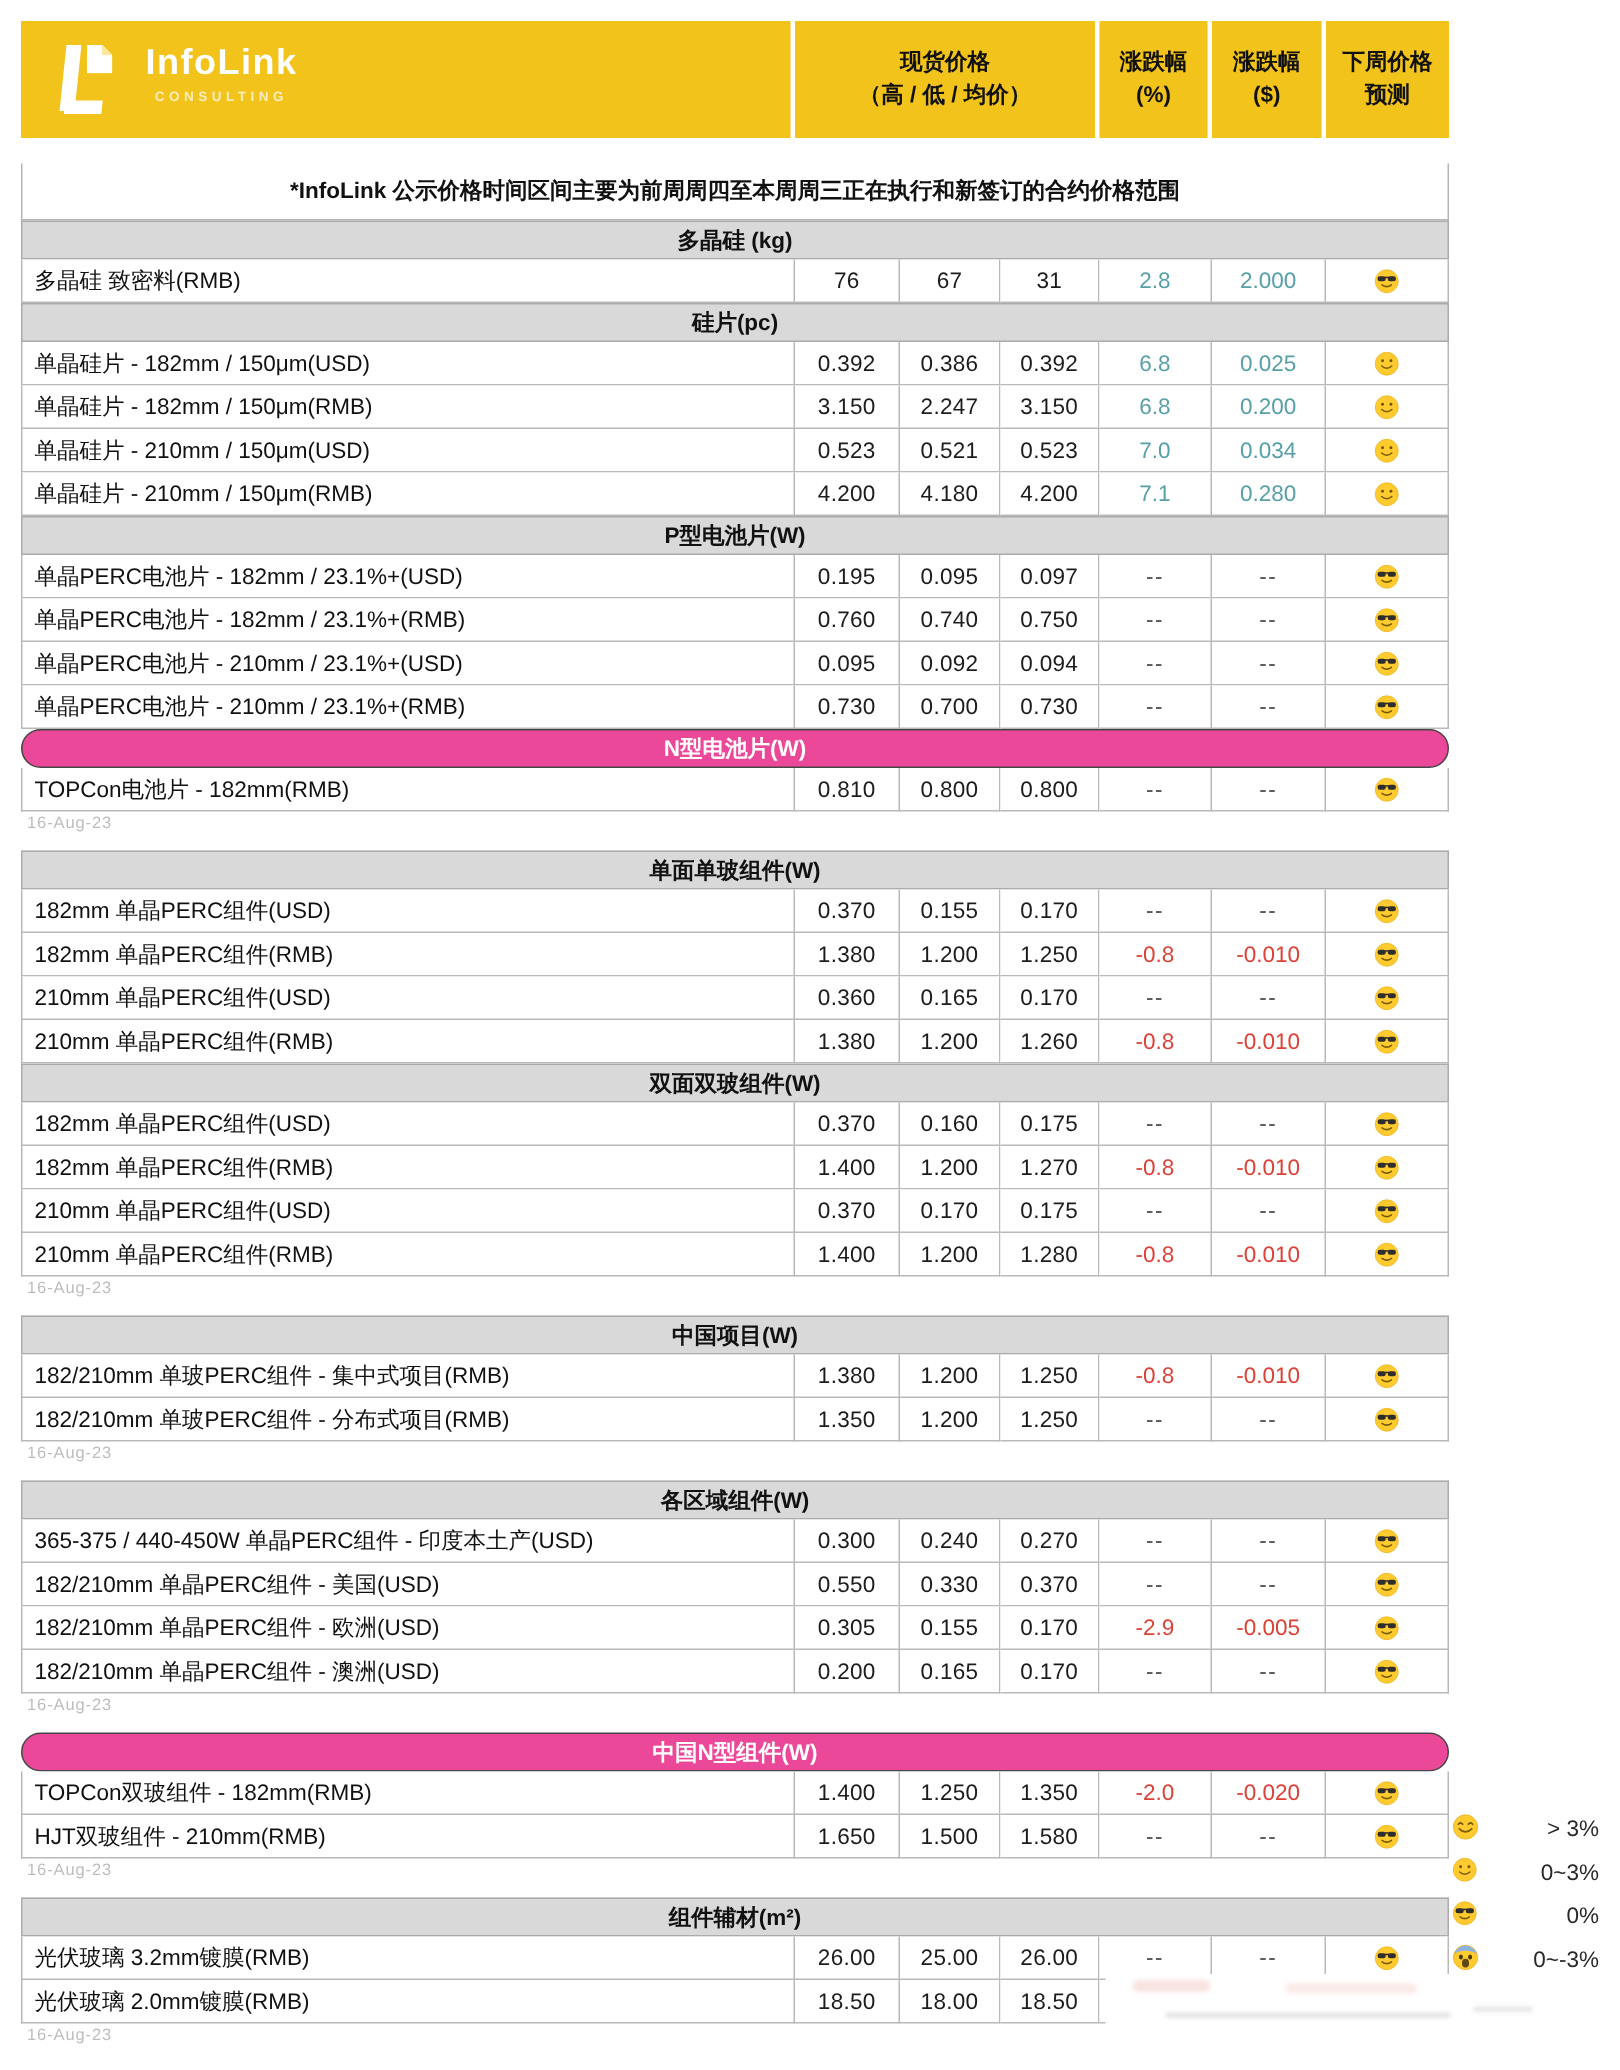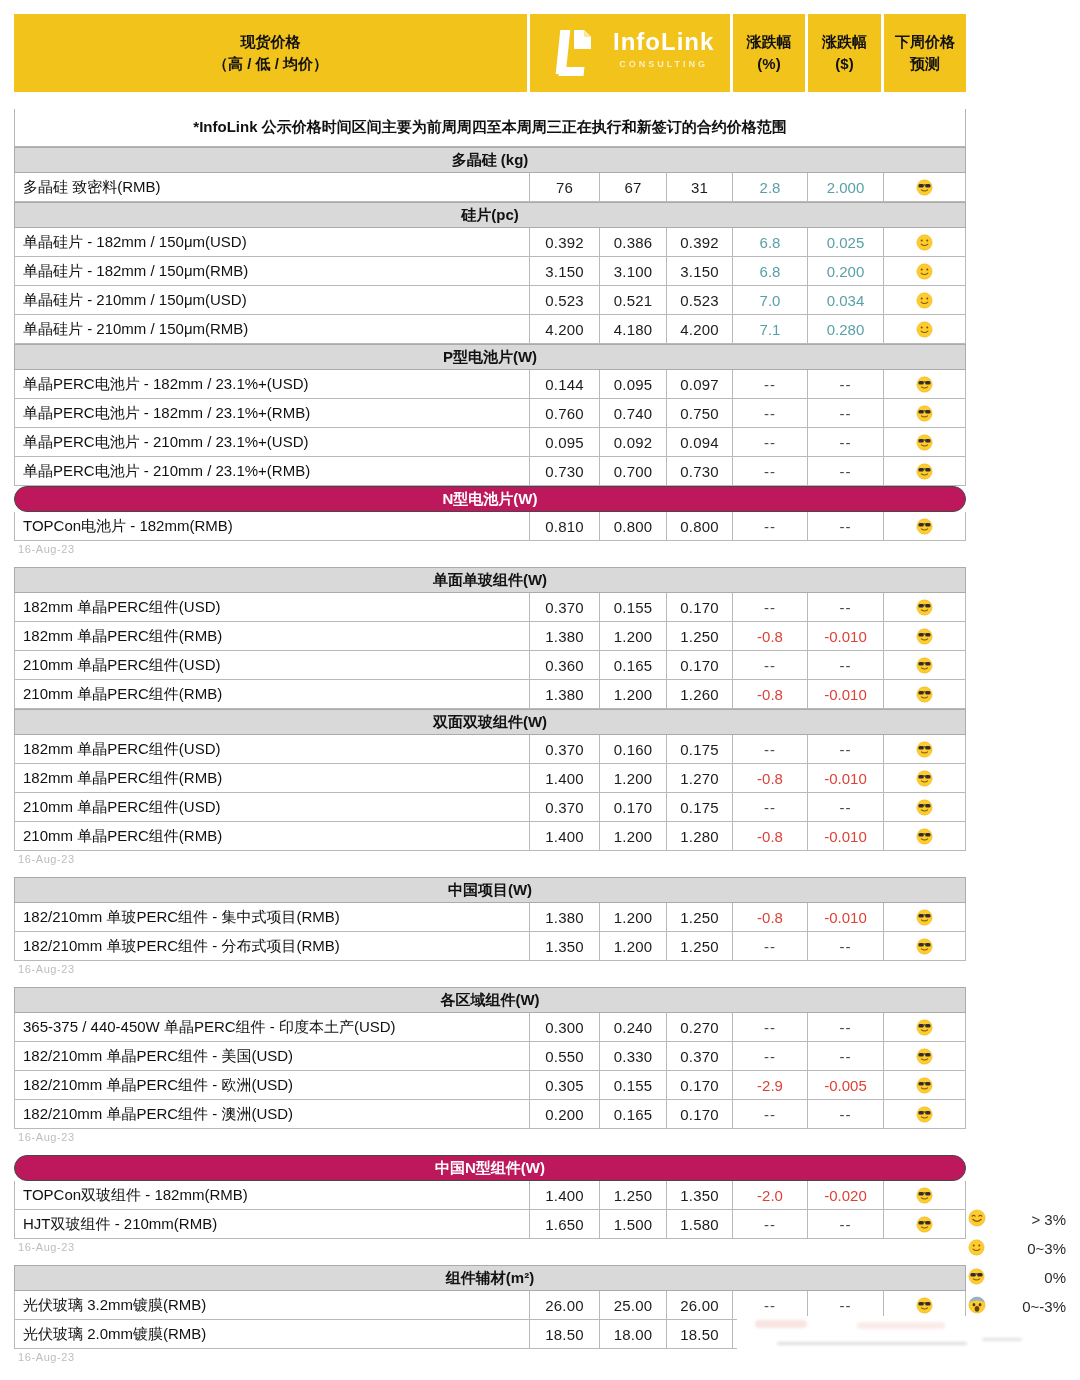--- a/index.html
+++ b/index.html
@@ -23,21 +23,21 @@
   .brand-name{color:#fff;font-size:24px;font-weight:bold;letter-spacing:1px;line-height:1;}
   .brand-sub{color:rgba(255,255,255,0.72);font-size:9px;letter-spacing:3px;margin-top:4px;font-weight:bold;}
 
   
   .note-row{border:1px solid #b5b5b5;border-top:none;height:37px;display:flex;align-items:center;justify-content:center;font-weight:bold;font-size:15px;color:#111;margin-top:17px;}
 
   
   .section.gap-after{margin-bottom:11px;}
   .sec-hdr{height:26px;display:flex;align-items:center;justify-content:center;font-weight:bold;font-size:15px;border:1px solid #ababab;box-sizing:border-box;text-align:center;}
   .sec-hdr.light{background:#D9D9D9;color:#111;}
-  .sec-hdr.dark{background:#be185d;color:#ffffff;border-color:#474747;border-radius:13px;}
+  .sec-hdr.dark{background:#ec4899;color:#ffffff;border-color:#474747;border-radius:13px;}
   .row{display:grid;grid-template-columns:516px 70px 67px 66px 75px 76px 82px;height:29px;}
   .cell{box-sizing:border-box;border-right:1px solid #b9b9b9;border-bottom:1px solid #b9b9b9;display:flex;align-items:center;justify-content:center;font-size:15px;color:#1c1c1c;background:#fff;}
   .c-label{border-left:1px solid #b9b9b9;justify-content:flex-start;padding-left:8px;color:#111;}
   .c-num{letter-spacing:.2px;}
   .c-chg.up{color:#58a0a8;}
   .c-chg.down{color:#dc4237;}
   .c-chg.neutral{color:#4a4a4a;letter-spacing:1px;}
   .c-emoji svg{display:block;}
   .date-label{font-size:11px;color:#bdbdbd;letter-spacing:.6px;margin:2px 0 2px 4px;height:13px;}
 
@@ -53,37 +53,37 @@
   .sm2{left:120px;top:6px;width:88px;height:7px;background:rgba(224,130,118,0.16);}
   .sm3{left:40px;top:26px;width:190px;height:3px;background:rgba(160,160,160,0.35);}
   .sm4{left:245px;top:22px;width:40px;height:3px;background:rgba(160,160,160,0.3);}
 </style>
 </head>
 <body>
 
 <div class="page">
 
   <div class="yhead">
-    <div class="ycell">
-      <span>现货价格</span>
-      <span>（高 / 低 / 均价）</span>
-    </div>
     <div class="ycell brand">
       <div class="logo-icon">
         <div class="li-bar"></div>
           <div class="li-foot"></div>
           <div class="li-page"></div>
           <div class="li-fold"></div>
       </div>
       <div class="brand-text">
         <span class="brand-name">InfoLink</span>
         <span class="brand-sub">CONSULTING</span>
       </div>
     </div>
     <div class="ycell">
+      <span>现货价格</span>
+      <span>（高 / 低 / 均价）</span>
+    </div>
+    <div class="ycell">
       <span>涨跌幅</span>
       <span>(%)</span>
     </div>
     <div class="ycell">
       <span>涨跌幅</span>
       <span>($)</span>
     </div>
     <div class="ycell">
       <span>下周价格</span>
       <span>预测</span>
@@ -131,21 +131,21 @@
                 <circle cx="6.7" cy="7.6" r="1.15" fill="#6e5300"></circle>
                 <circle cx="13.3" cy="7.6" r="1.15" fill="#6e5300"></circle>
                 <path d="M6,11.8 Q10,15.3 14,11.8" stroke="#7a5c00" stroke-width="1.2" fill="none" stroke-linecap="round"></path>
               </svg>
             </span>
           </div>
         </div>
         <div class="row">
           <div class="cell c-label">单晶硅片 - 182mm / 150μm(RMB)</div>
           <div class="cell c-num">3.150</div>
-          <div class="cell c-num">3.100</div>
+          <div class="cell c-num">2.247</div>
           <div class="cell c-num">3.150</div>
           <div class="cell c-chg up">6.8</div>
           <div class="cell c-chg up">0.200</div>
           <div class="cell c-emoji">
             <span>
               <svg width="17" height="17" viewBox="0 0 20 20">
                 <circle cx="10" cy="10" r="9" fill="#FFCB2E" stroke="#E8B31E" stroke-width="0.6"></circle>
                 <circle cx="6.7" cy="7.6" r="1.15" fill="#6e5300"></circle>
                 <circle cx="13.3" cy="7.6" r="1.15" fill="#6e5300"></circle>
                 <path d="M6,11.8 Q10,15.3 14,11.8" stroke="#7a5c00" stroke-width="1.2" fill="none" stroke-linecap="round"></path>
@@ -187,21 +187,21 @@
                 <path d="M6,11.8 Q10,15.3 14,11.8" stroke="#7a5c00" stroke-width="1.2" fill="none" stroke-linecap="round"></path>
               </svg>
             </span>
           </div>
         </div>
       </div>
       <div class="section">
         <div class="sec-hdr light">P型电池片(W)</div>
         <div class="row">
           <div class="cell c-label">单晶PERC电池片 - 182mm / 23.1%+(USD)</div>
-          <div class="cell c-num">0.144</div>
+          <div class="cell c-num">0.195</div>
           <div class="cell c-num">0.095</div>
           <div class="cell c-num">0.097</div>
           <div class="cell c-chg neutral">--</div>
           <div class="cell c-chg neutral">--</div>
           <div class="cell c-emoji">
             <span>
               <svg width="17" height="17" viewBox="0 0 20 20">
                 <circle cx="10" cy="10" r="9" fill="#FFCB2E" stroke="#E8B31E" stroke-width="0.6"></circle>
                 <rect x="2.8" y="6" width="6.4" height="4" rx="1.8" fill="#2e2e2e"></rect>
                 <rect x="10.8" y="6" width="6.4" height="4" rx="1.8" fill="#2e2e2e"></rect>

